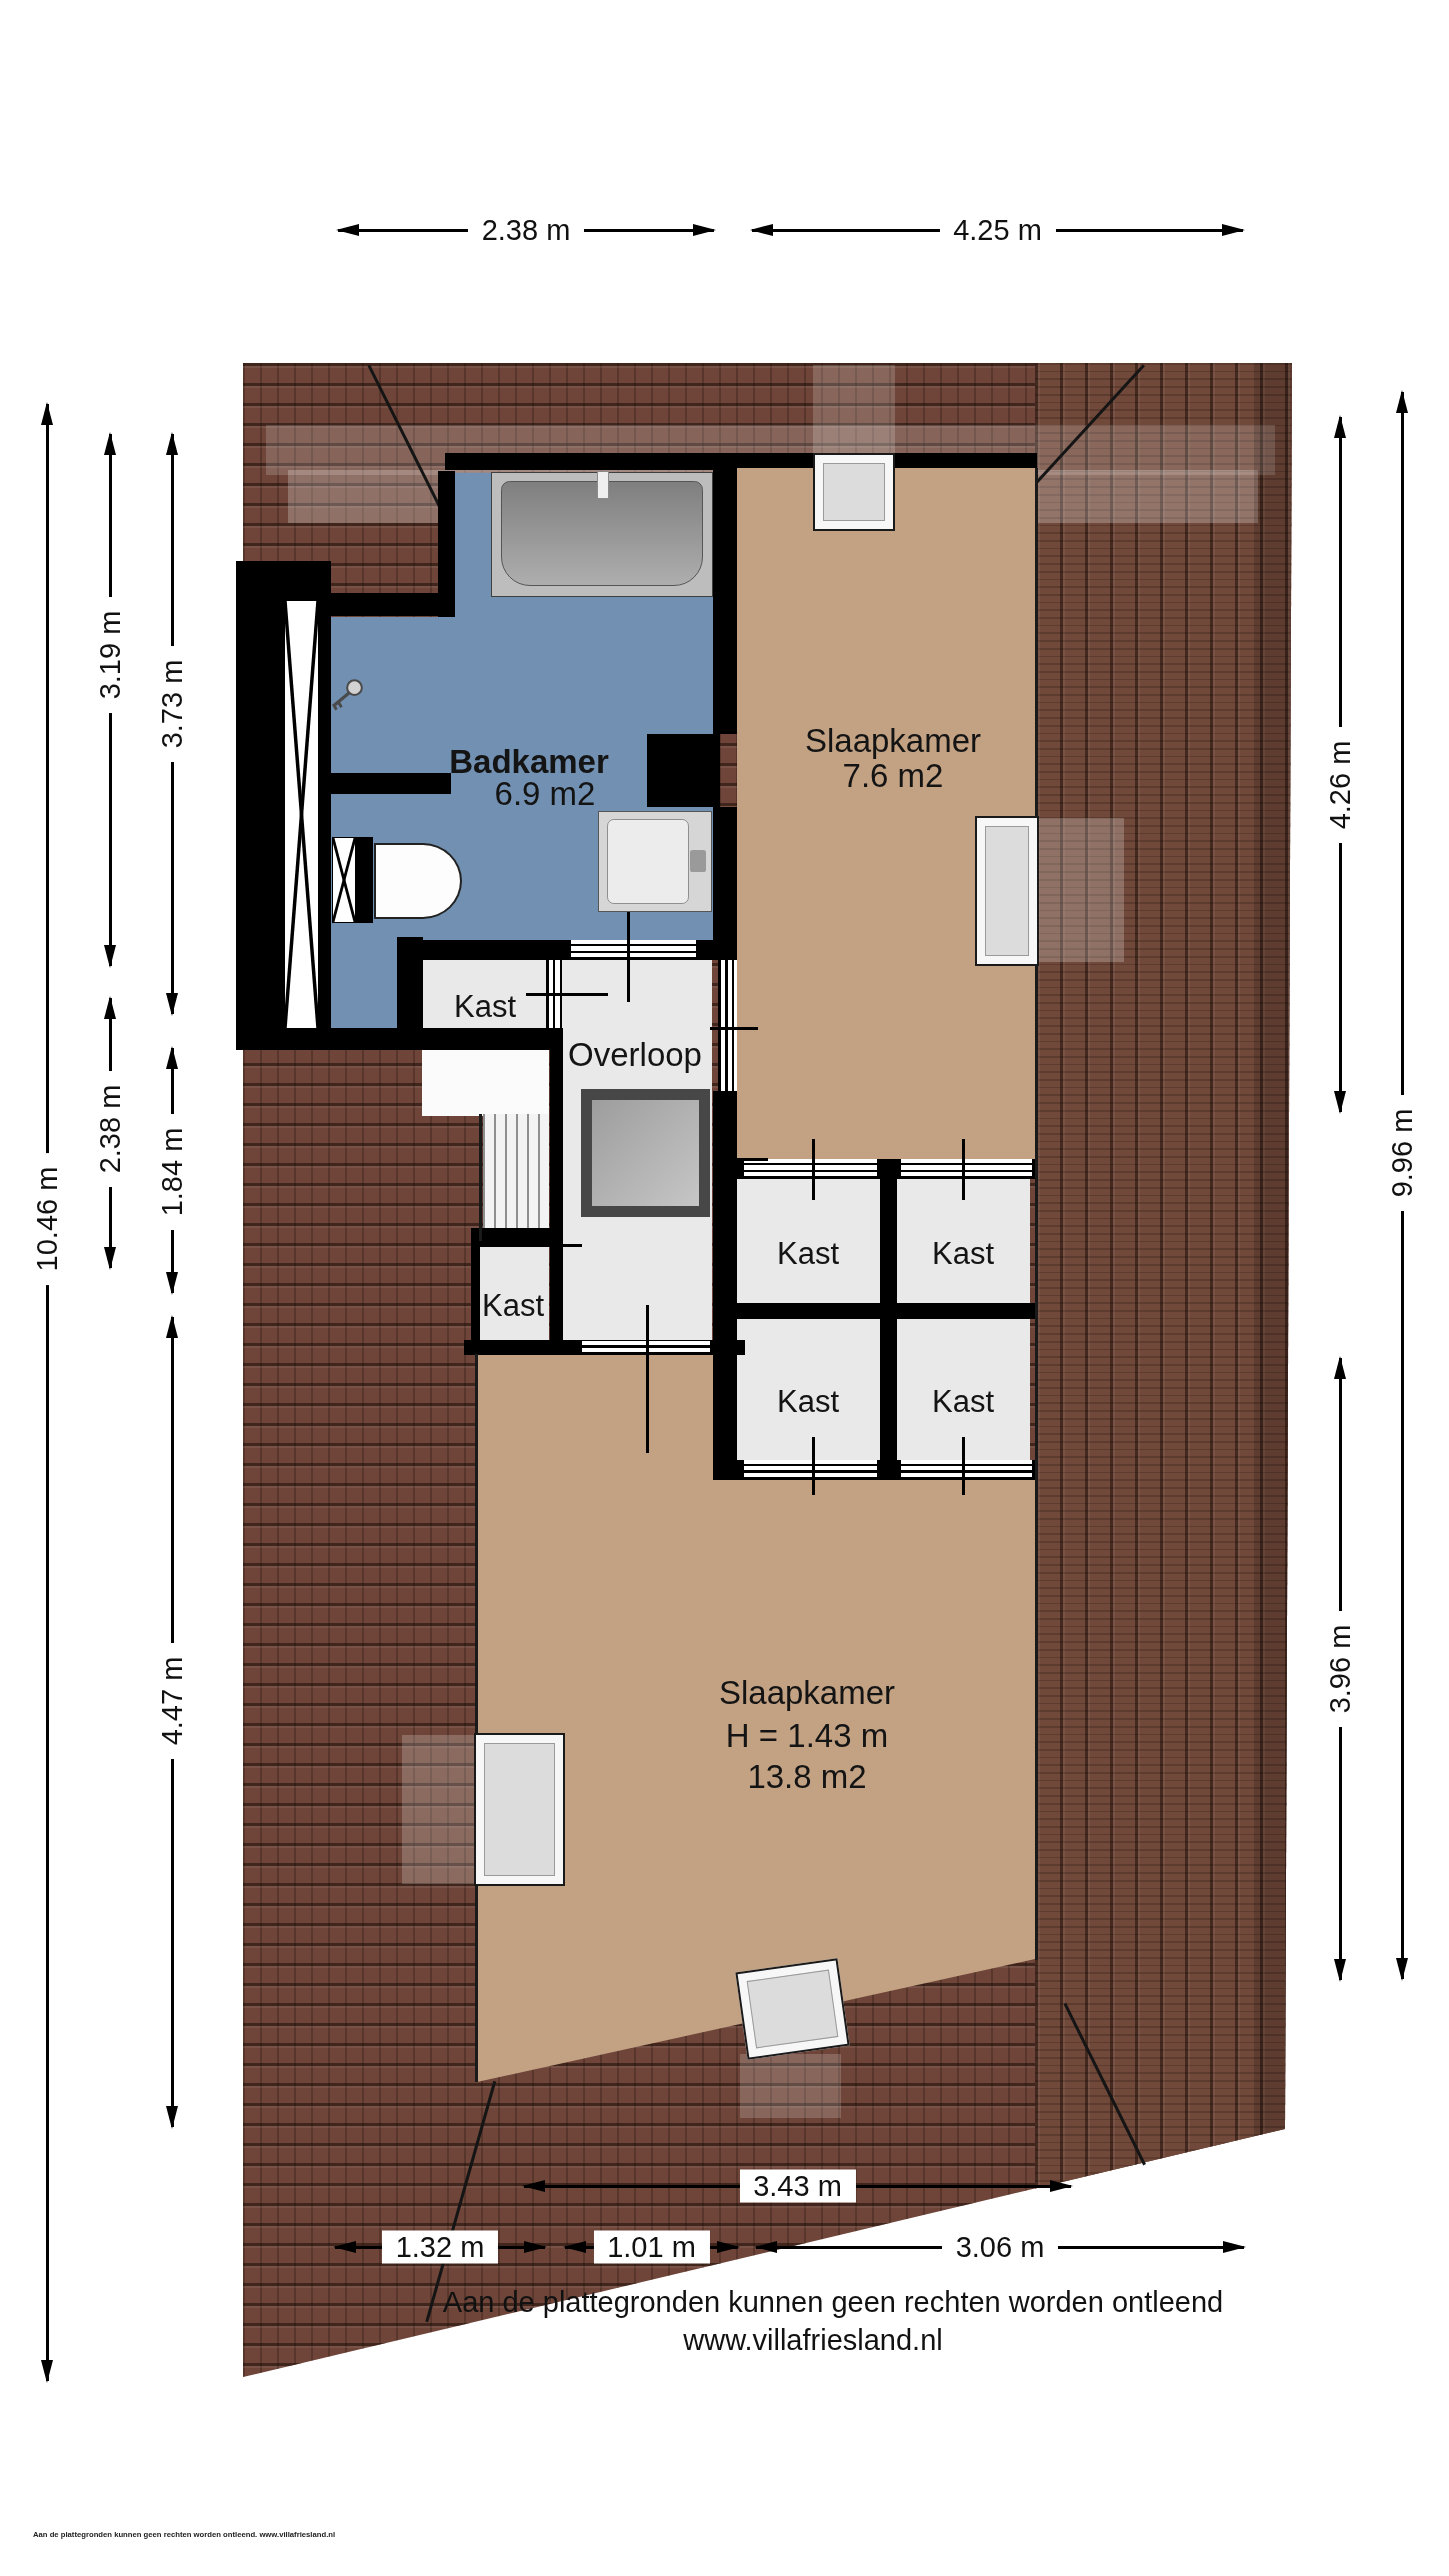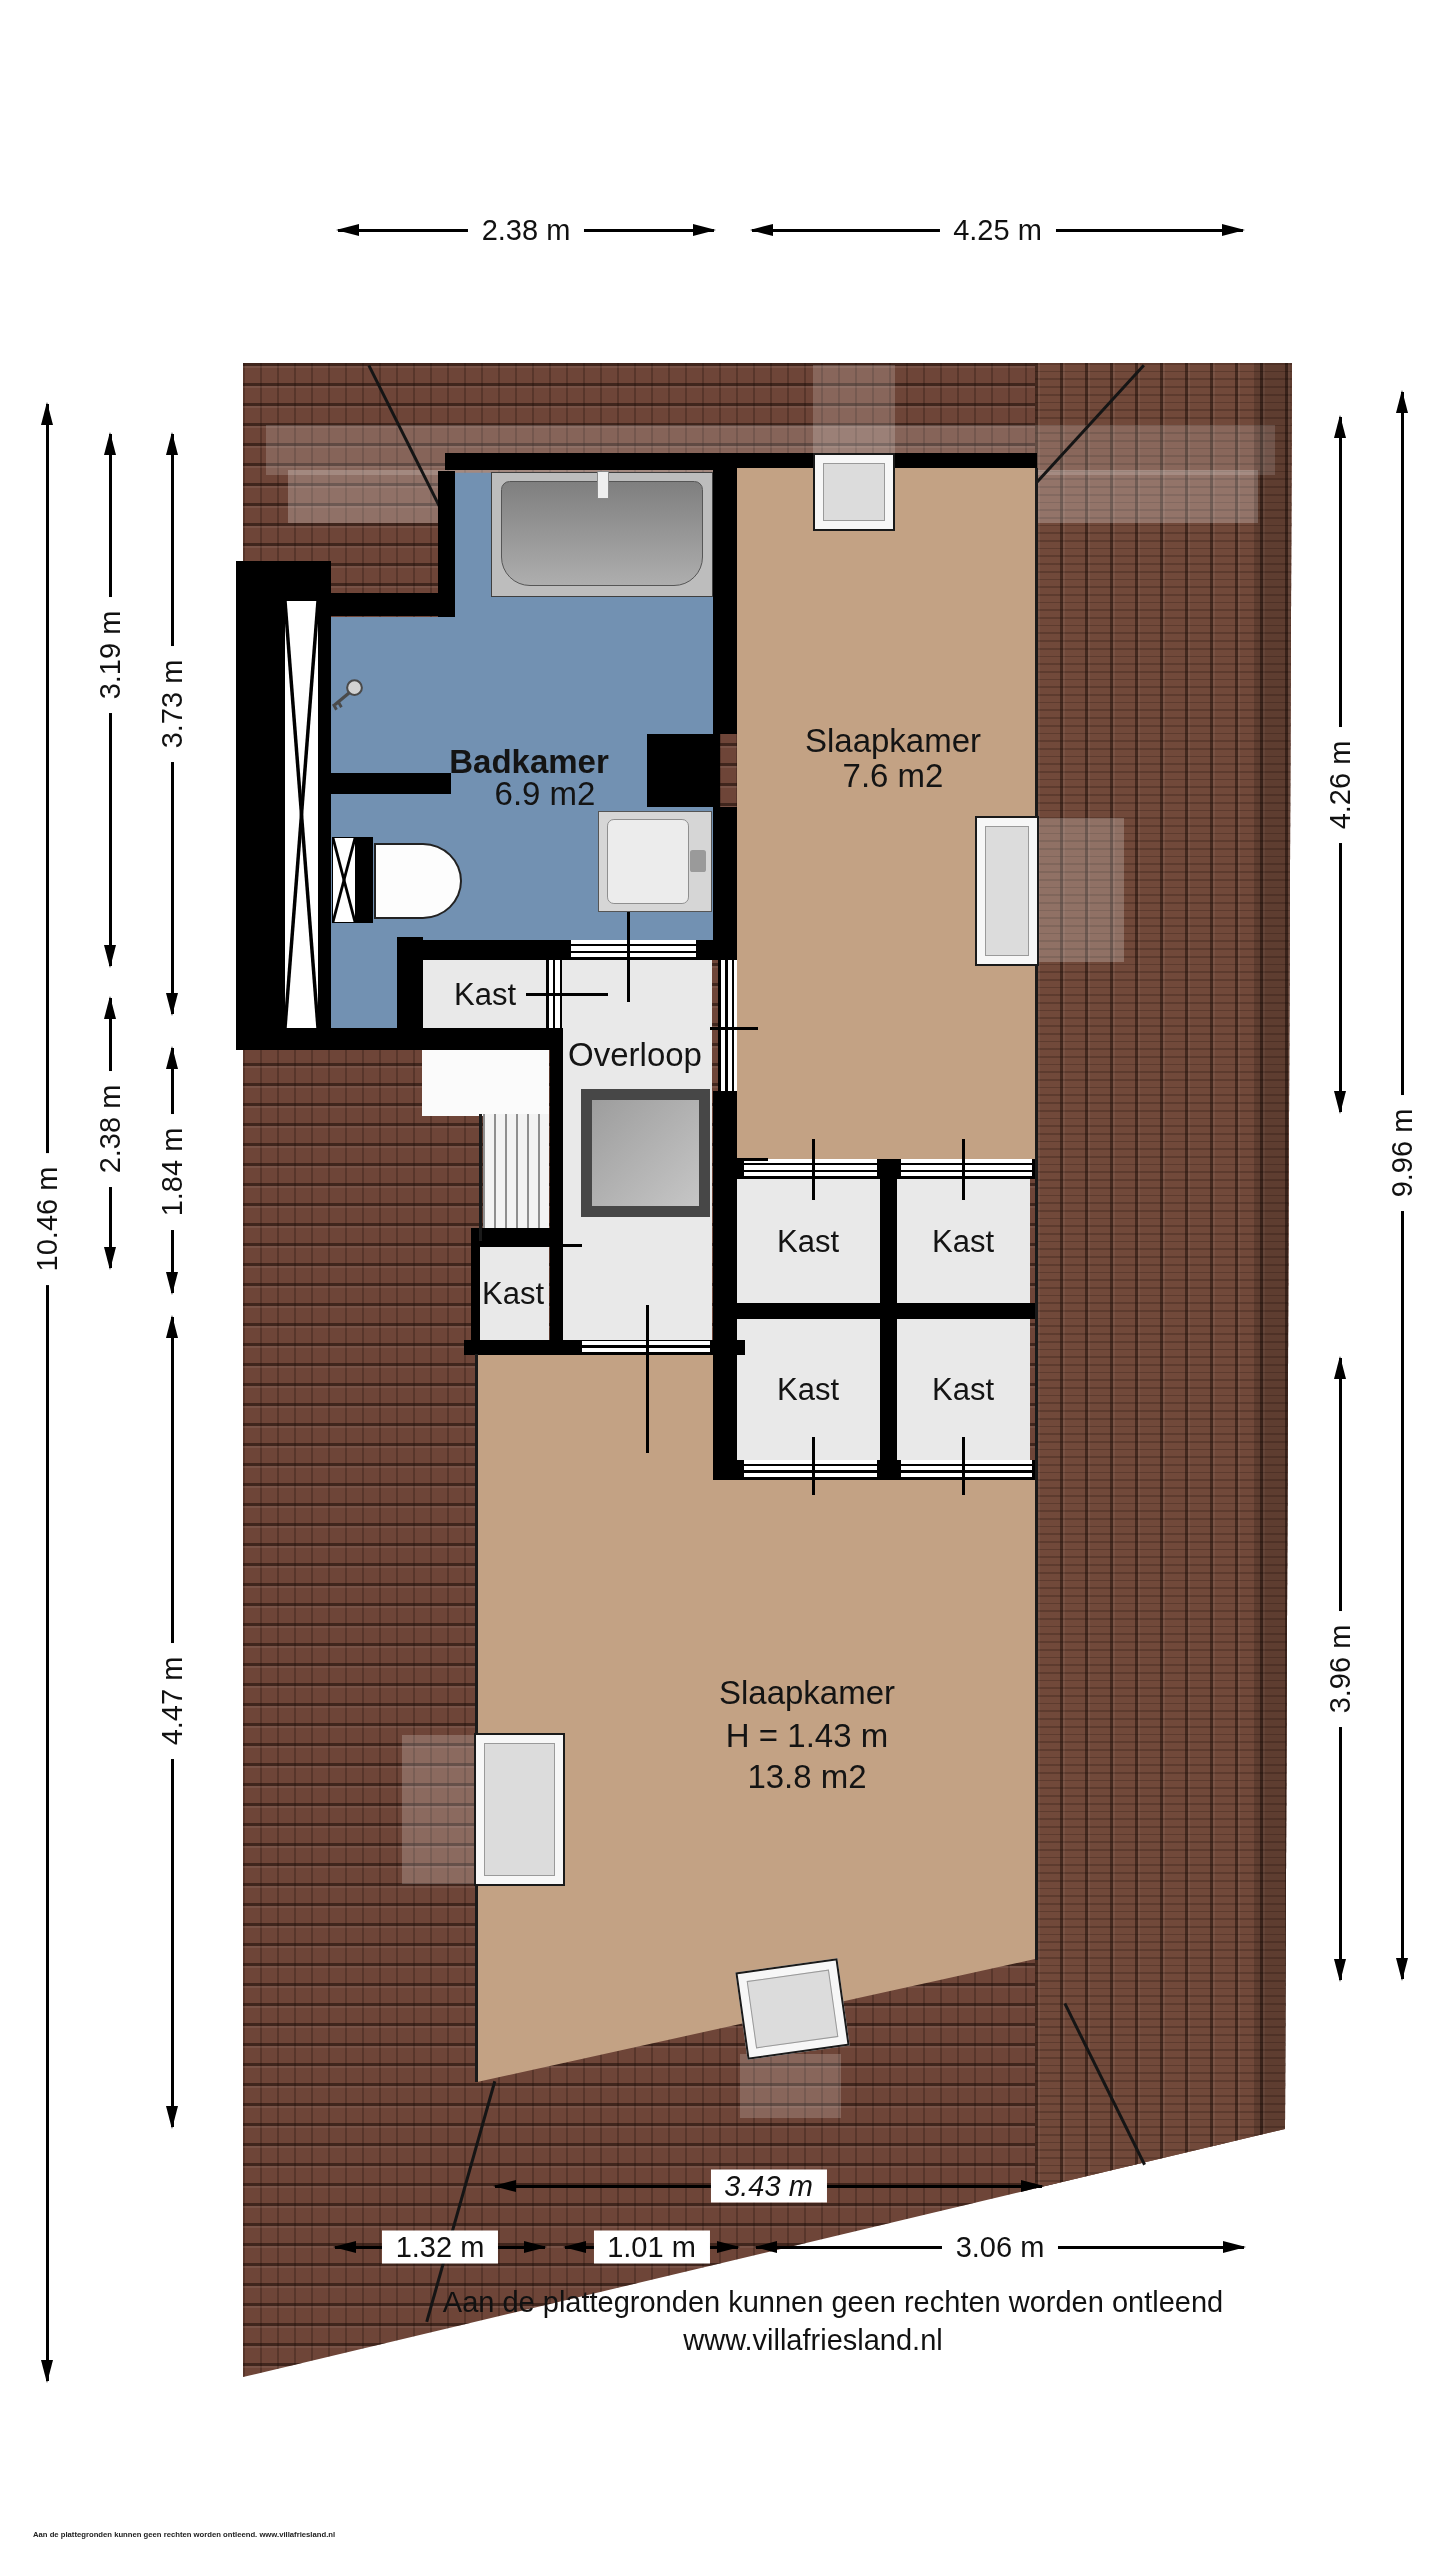--- a/index.html
+++ b/index.html
@@ -52,21 +52,21 @@
   #sink .basin{position:absolute;left:7.7px;top:6.9px;right:22px;bottom:6.9px;background:#ececec;
         border:1.7px solid #8f8f8f;border-radius:6.9px;}
   #sink .tap{position:absolute;right:5.2px;top:38px;width:15.5px;height:22px;background:#9a9a9a;border-radius:2.6px;}
   .window{position:absolute;background:#f7f7f7;border:2.6px solid #1a1a1a;box-sizing:border-box;}
   .window .pane{position:absolute;left:7.7px;right:7.7px;top:7.7px;bottom:7.7px;background:#dcdcdc;border:1.7px solid #9a9a9a;}
   #stairs{position:absolute;left:483px;top:1114px;width:66px;height:127px;background:#f3f3f3;
         background-image:repeating-linear-gradient(90deg,#8f8f8f 0 1.7px,rgba(0,0,0,0) 1.7px 11px);}
   
   .rlabel{position:absolute;transform:translate(-50%,-50%);font-size:33px;line-height:1;
           color:#141414;white-space:nowrap;}
-  .rlabel.small{font-size:31px;}
+  .rlabel.small{font-size:31px;margin-top:12px;}
   
   .dimH{position:absolute;height:27.5px;}
   .dimH .dline{position:absolute;left:0;right:0;top:13px;height:2.6px;background:#000;}
   .dimV{position:absolute;width:27.5px;}
   .dimV .dline{position:absolute;top:0;bottom:0;left:13px;width:2.6px;background:#000;}
   .ah{position:absolute;width:0;height:0;}
   .dimH .ah.l{left:-1.7px;top:7.7px;border-top:6.9px solid rgba(0,0,0,0);border-bottom:6.9px solid rgba(0,0,0,0);border-right:23px solid #000;}
   .dimH .ah.r{right:-1.7px;top:7.7px;border-top:6.9px solid rgba(0,0,0,0);border-bottom:6.9px solid rgba(0,0,0,0);border-left:23px solid #000;}
   .dimV .ah.u{top:-1.7px;left:7.7px;border-left:6.9px solid rgba(0,0,0,0);border-right:6.9px solid rgba(0,0,0,0);border-bottom:23px solid #000;}
   .dimV .ah.d{bottom:-1.7px;left:7.7px;border-left:6.9px solid rgba(0,0,0,0);border-right:6.9px solid rgba(0,0,0,0);border-top:23px solid #000;}
@@ -285,21 +285,21 @@
       <div class="ah d"></div>
     <span class="dlabel" style="top:761px;">9.96 m</span>
   </div>
   <div class="dimV" style="left:1326px;top:1358px;height:622px;">
     <div class="dline"></div>
       <div class="ah u"></div>
       <div class="ah d"></div>
     <span class="dlabel" style="top:311px;">3.96 m</span>
   </div>
 
-  <div class="dimH" style="left:495px;top:2172px;width:547px;font-style:italic;">
+  <div class="dimH" style="left:524px;top:2172px;width:547px;">
     <div class="dline"></div>
       <div class="ah l"></div>
       <div class="ah r"></div>
     <span class="dlabel">3.43 m</span>
   </div>
   <div class="dimH" style="left:335px;top:2233px;width:210px;">
     <div class="dline"></div>
       <div class="ah l"></div>
       <div class="ah r"></div>
     <span class="dlabel">1.32 m</span>

